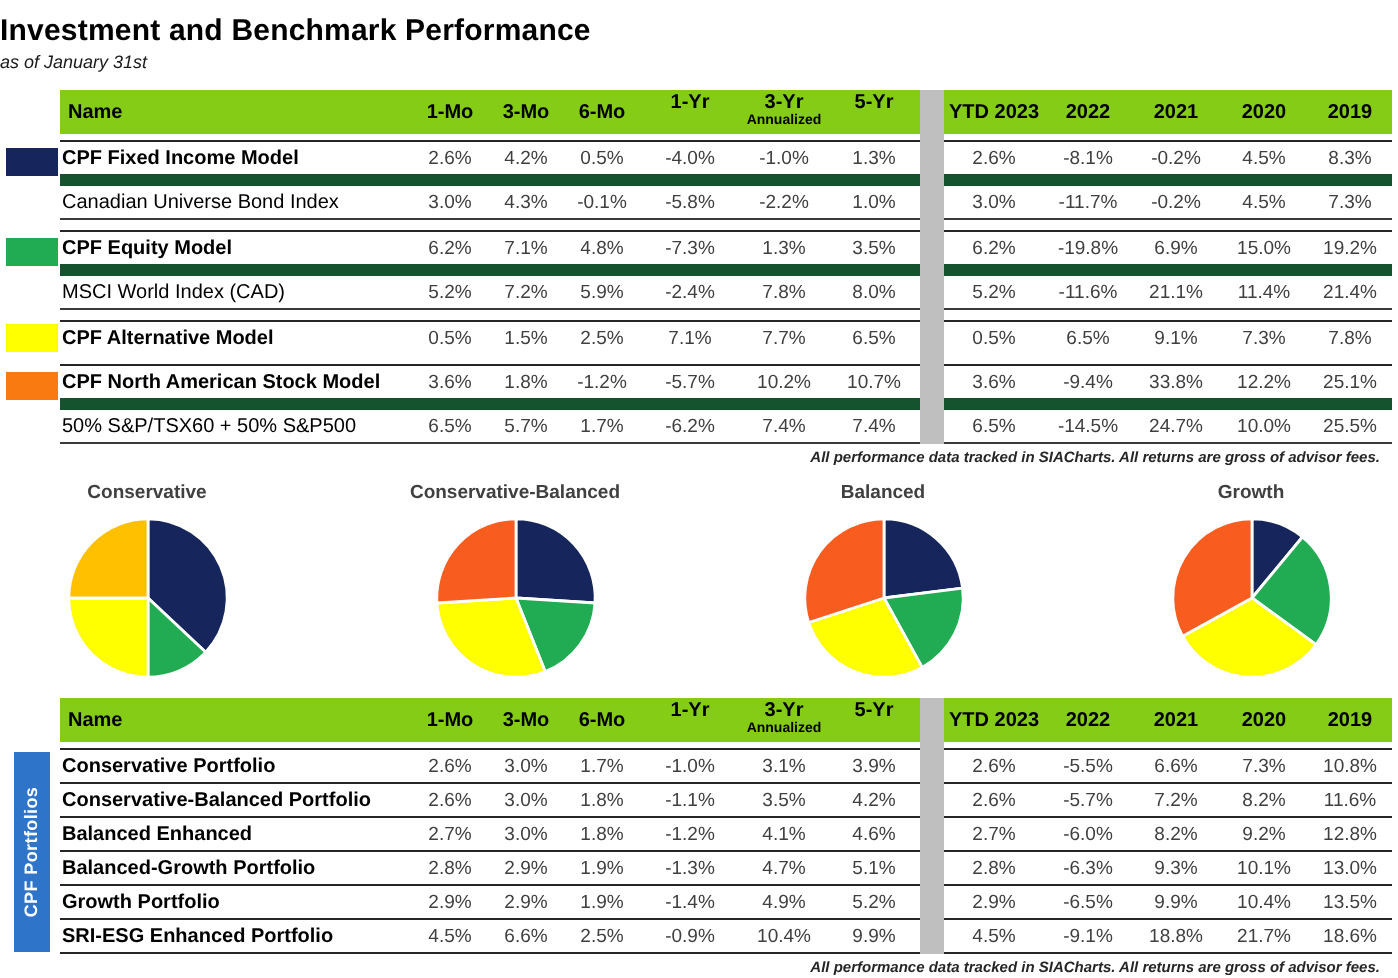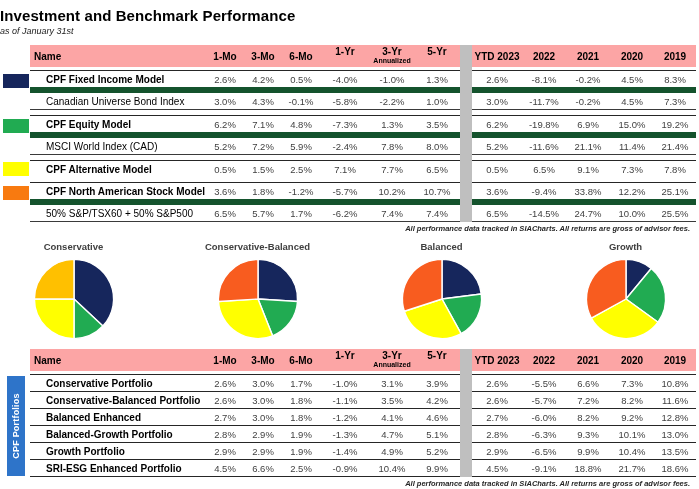--- a/index.html
+++ b/index.html
@@ -7,30 +7,30 @@
     width:699px;height:489px;background:#ffffff;overflow:hidden;
     font-family:"Liberation Sans",sans-serif;color:#000;
   }
   .page{position:relative;width:699px;height:489px;}
   .title{text-align:left;font-size:15px;font-weight:bold;margin:7px 0 0 0;letter-spacing:.1px;}
   .subtitle{text-align:left;font-style:italic;font-size:9px;color:#1a1a1a;margin:2px 0 9px 0;}
 
   table{border-collapse:collapse;table-layout:fixed;width:693px;margin:0 3px;}
   th,td{padding:0;overflow:hidden;white-space:nowrap;}
   thead th{
-    background:#fca5a5;height:22px;font-size:10px;font-weight:bold;color:#000;
+    background:#84cc16;height:22px;font-size:10px;font-weight:bold;color:#000;
     text-align:center;vertical-align:middle;border:none;
   }
   thead th.sq{background:#ffffff;}
   thead th.name{text-align:left;padding-left:4px;}
   thead th.sep{background:#bfbfbf;}
   .h2l{line-height:10px;}
   .h2l .hs{font-size:7px;line-height:8px;}
   tbody td{height:16px;font-size:9.5px;color:#3f3f3f;text-align:center;vertical-align:middle;}
-  tbody td.name{text-align:left;padding-left:16px;color:#000;font-size:10px;}
+  tbody td.name{text-align:left;padding-left:1px;color:#000;font-size:10px;}
   tbody td.sq,tbody td.sep{border:none;}
   tbody td.sep{background:#bfbfbf;}
   tr.spacer td{height:3px;border:none;}
   tr.gap td{height:5px;border:none;}
   tr.model td{border-top:1.5px solid #262626;}
   tr.model td.name{font-weight:bold;}
   tr.bench td{border-top:6px solid #14532d;border-bottom:1.5px solid #3a3a3a;}
   tr.model td.sq,tr.model td.sep,tr.bench td.sq,tr.bench td.sep{border-top:none;border-bottom:none;}
   .swatch{width:26px;height:14px;margin:1px 0 0 0;}
 

